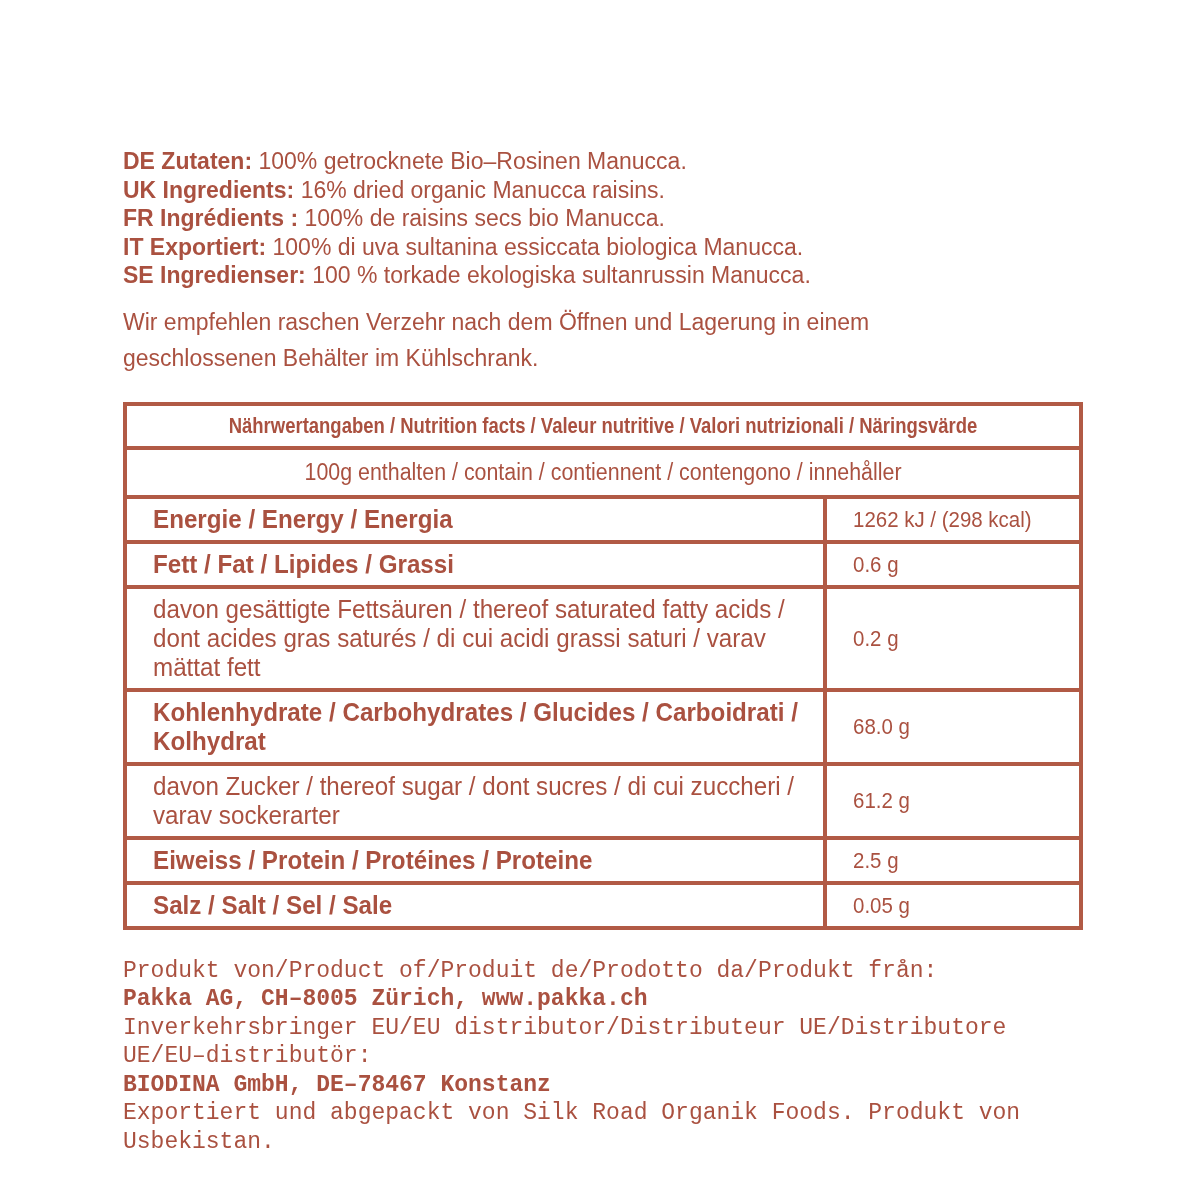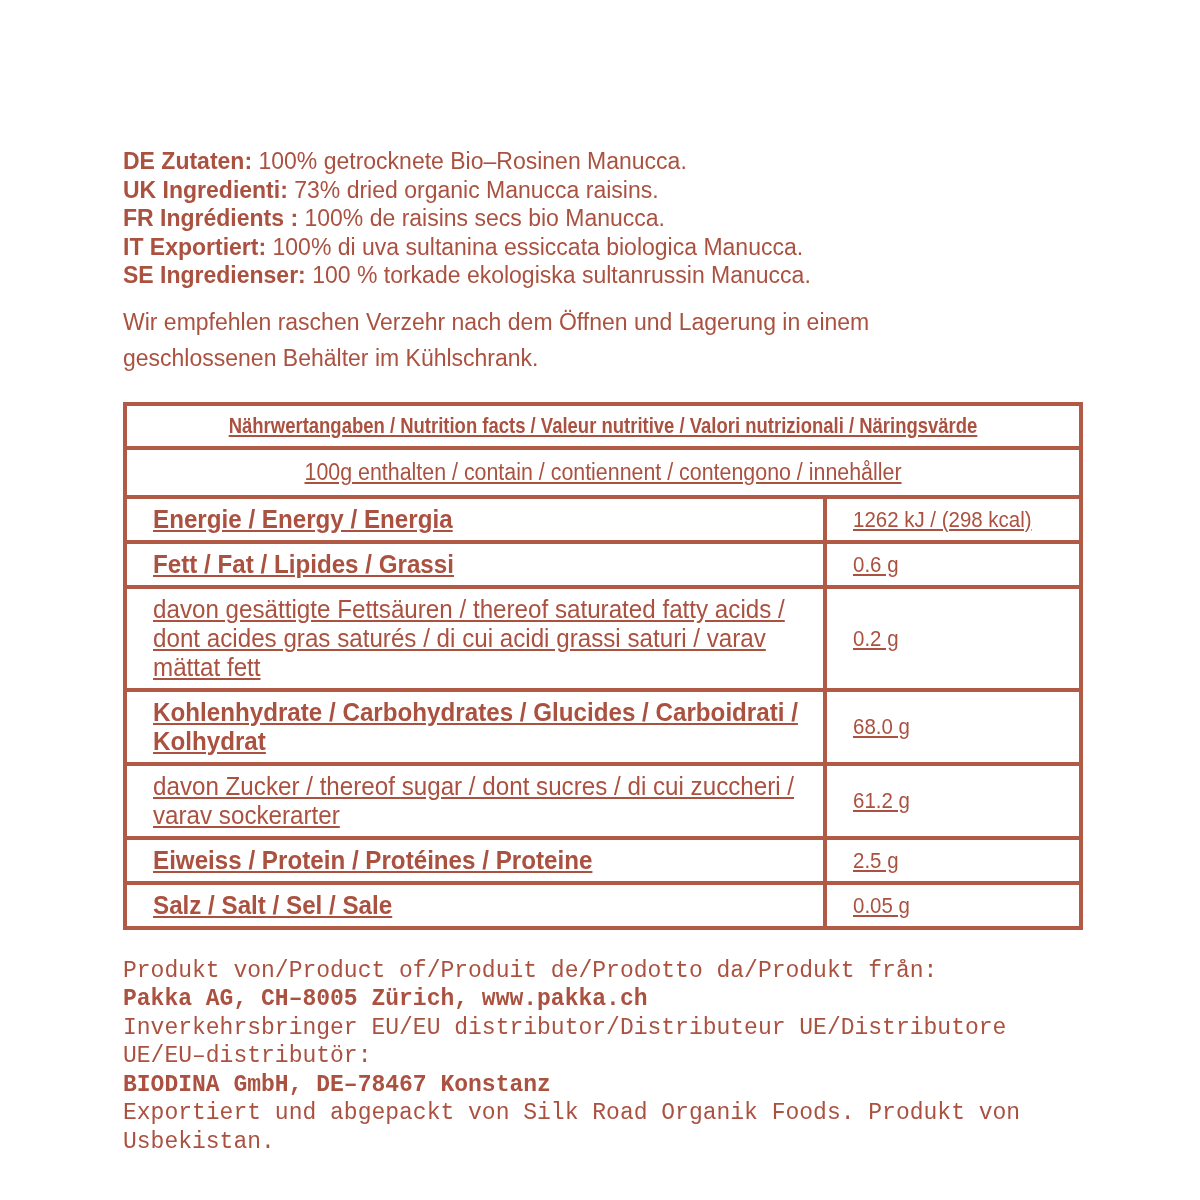--- a/index.html
+++ b/index.html
@@ -25,21 +25,20 @@
     max-width: 852px;
     font-size: 23px; line-height: 36px;
   }
 
   
   table.nutrition {
     border-collapse: collapse;
     table-layout: fixed;
     width: 956px;
     margin-top: 26px;
-    text-decoration: underline;
   }
   table.nutrition col.c1 { width: 700px; }
   table.nutrition col.c2 { width: 256px; }
   table.nutrition td {
     border: 4px solid #b15a45;
     vertical-align: middle;
     overflow: hidden;
   }
   td.thead { padding: 7px 8px; font-size: 22px; }
   td.tsub  { padding: 9px 8px; font-size: 23px; }
@@ -63,21 +62,21 @@
   .foot-line { font-size: 23px; line-height: 28.5px; }
 </style>
 </head>
 <body>
 
 <div class="page">
   <div class="content">
 
     <div class="ingredients">
       <div class="ing-line"><span class="b">DE Zutaten:</span> <span>100% getrocknete Bio–Rosinen Manucca.</span></div>
-      <div class="ing-line"><span class="b">UK Ingredienti:</span> <span>73% dried organic Manucca raisins.</span></div>
+      <div class="ing-line"><span class="b">UK Ingredients:</span> <span>16% dried organic Manucca raisins.</span></div>
       <div class="ing-line"><span class="b">FR Ingrédients :</span> <span>100% de raisins secs bio Manucca.</span></div>
       <div class="ing-line"><span class="b">IT Exportiert:</span> <span>100% di uva sultanina essiccata biologica Manucca.</span></div>
       <div class="ing-line"><span class="b">SE Ingredienser:</span> <span>100 % torkade ekologiska sultanrussin Manucca.</span></div>
     </div>
 
     <p class="storage">Wir empfehlen raschen Verzehr nach dem Öffnen und Lagerung in einem geschlossenen Behälter im Kühlschrank.</p>
 
     <table class="nutrition">
       <colgroup>
           <col class="c1">

